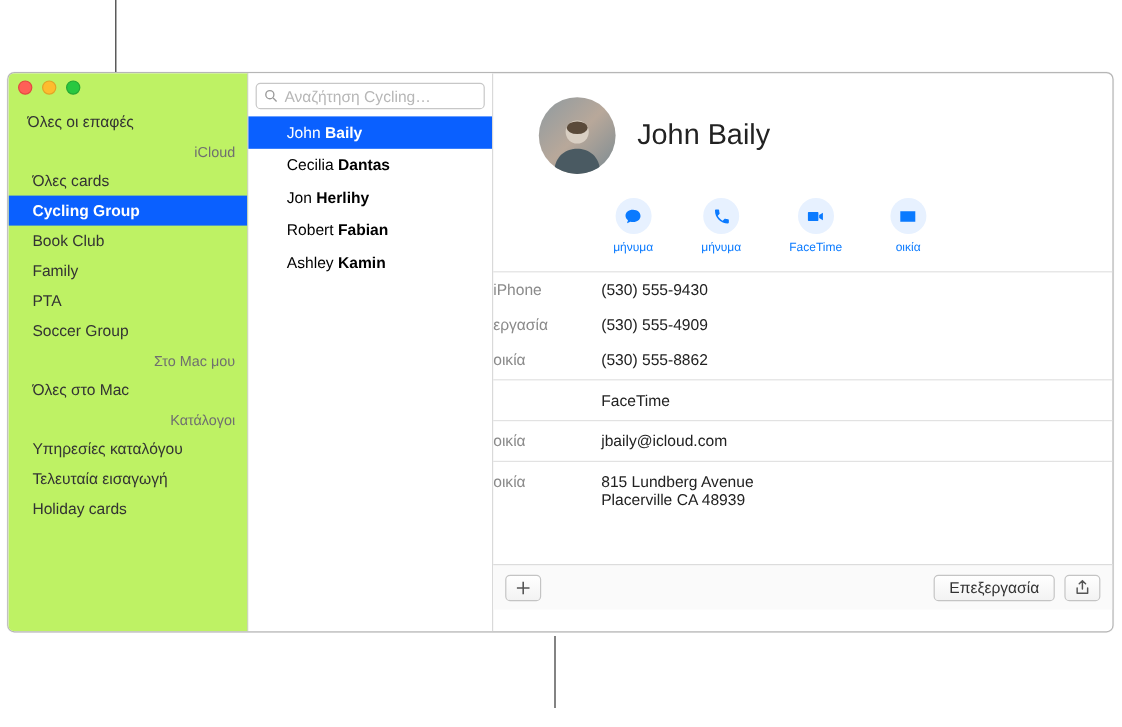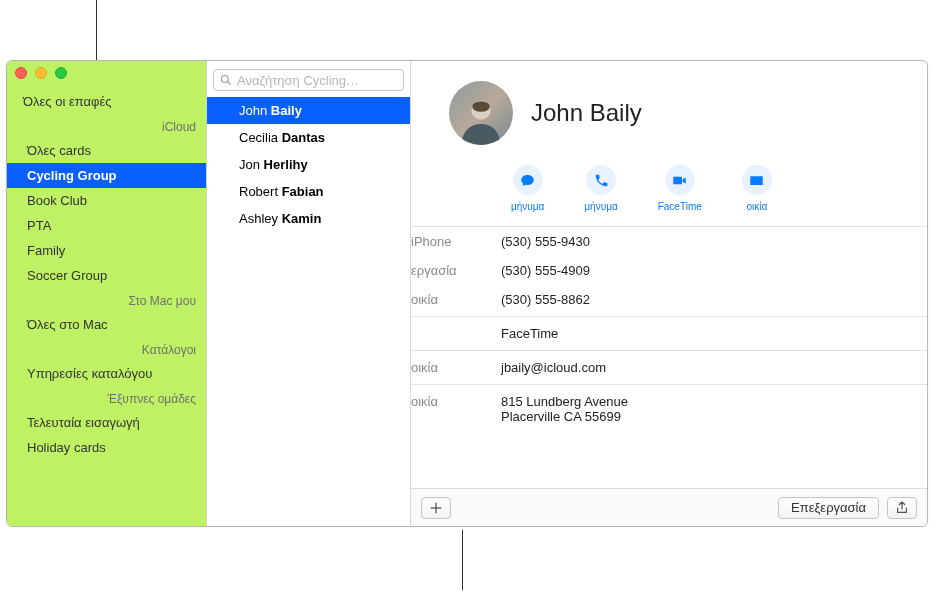--- a/index.html
+++ b/index.html
@@ -178,21 +178,21 @@
     color: #222;
     flex: 1;
   }
   .section-div {
     border-top: 1px solid #e2e2e2;
     margin: 2px 0;
   }
 
   .footer {
     position: absolute;
-    bottom: 0; left: 0; right: 0;
+    bottom: 18px; left: 0; right: 0;
     height: 38px;
     border-top: 1px solid #dcdcdc;
     background: #fafafa;
     display: flex;
     align-items: center;
     padding: 0 10px;
     gap: 8px;
   }
   .footer-spacer { flex: 1; }
   .btn {
@@ -223,31 +223,30 @@
     <div class="dot green"></div>
   </div>
 
   <div class="sidebar">
     <div class="sb-item top">Όλες οι επαφές</div>
 
     <div class="sb-header">iCloud</div>
     <div class="sb-sub">Όλες cards</div>
     <div class="sb-sub selected">Cycling Group</div>
     <div class="sb-sub">Book Club</div>
+    <div class="sb-sub">Family</div>
     <div class="sb-sub">PTA</div>
-    <div class="sb-sub">Family</div>
     <div class="sb-sub">Soccer Group</div>
 
     <div class="sb-header">Στο Mac μου</div>
     <div class="sb-sub">Όλες στο Mac</div>
 
     <div class="sb-header">Κατάλογοι</div>
     <div class="sb-sub">Υπηρεσίες καταλόγου</div>
 
-    <div class="sb-header">Έξυπνες ομάδες</div>
     <div class="sb-sub">Τελευταία εισαγωγή</div>
     <div class="sb-sub">Holiday cards</div>
   </div>
 
   <div class="listcol">
     <div class="searchwrap">
       <div class="searchbox">
         <svg viewBox="0 0 16 16">
             <circle cx="6.5" cy="6.5" r="4.5" stroke="#9a9a9a" stroke-width="1.5" fill="none"></circle>
             <line x1="10.2" y1="10.2" x2="14" y2="14" stroke="#9a9a9a" stroke-width="1.5"></line>
@@ -340,21 +339,21 @@
       <div class="section-div"></div>
       <div class="field-row">
         <div class="field-label">οικία</div>
         <div class="field-value">jbaily@icloud.com</div>
       </div>
       <div class="section-div"></div>
       <div class="field-row">
         <div class="field-label">οικία</div>
         <div class="field-value">
           <div>815 Lundberg Avenue</div>
-          <div>Placerville CA 55699</div>
+          <div>Placerville CA 48939</div>
         </div>
       </div>
     </div>
 
     <div class="footer">
       <div class="btn icon">
         <svg viewBox="0 0 16 16">
             <line x1="8" y1="2" x2="8" y2="14" stroke="#555" stroke-width="1.5"></line>
             <line x1="2" y1="8" x2="14" y2="8" stroke="#555" stroke-width="1.5"></line>
           </svg>

